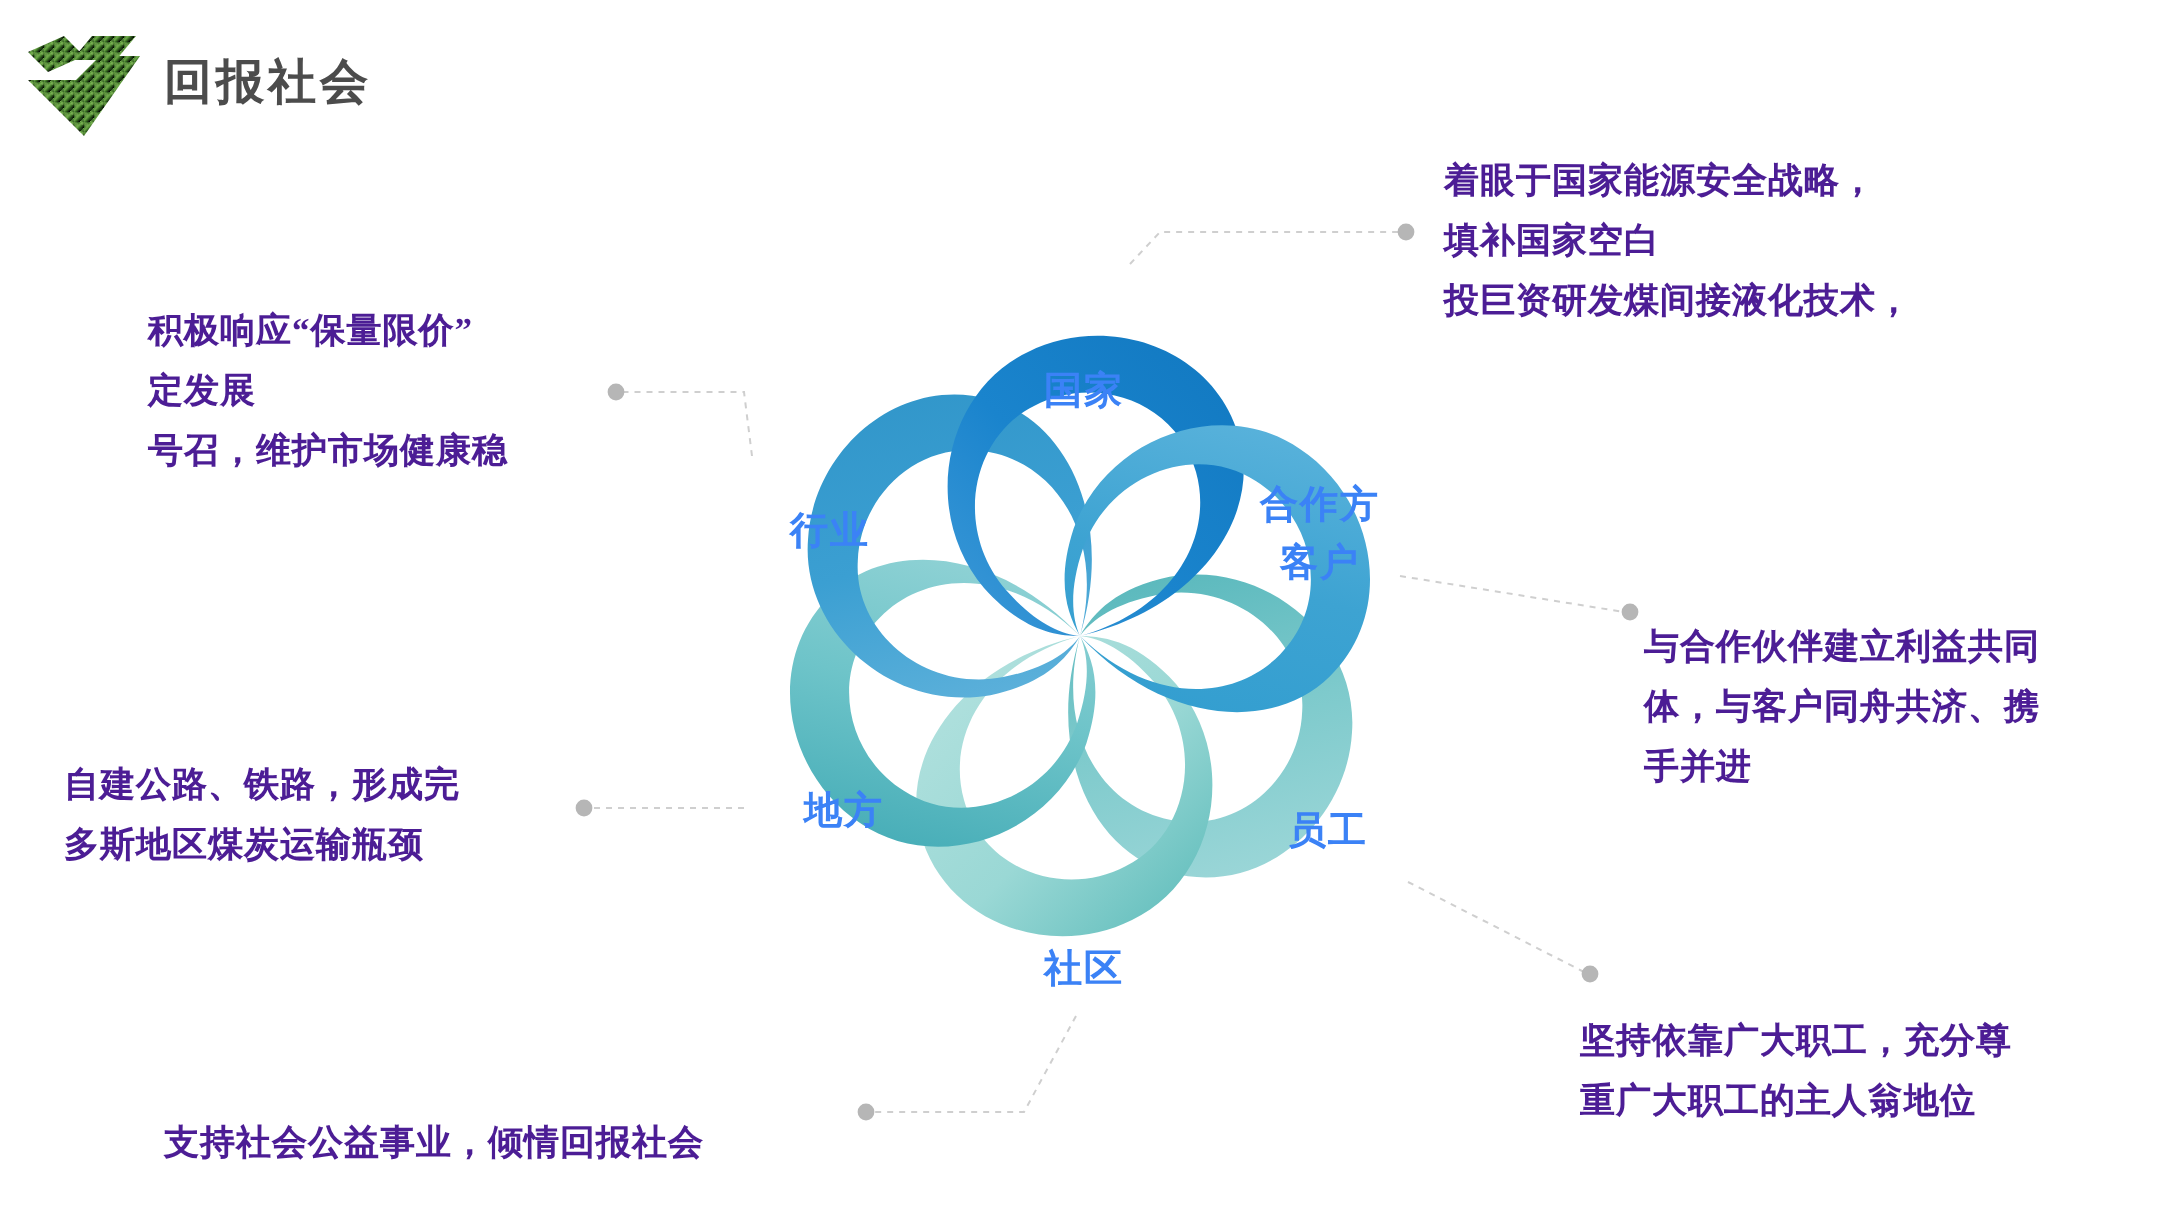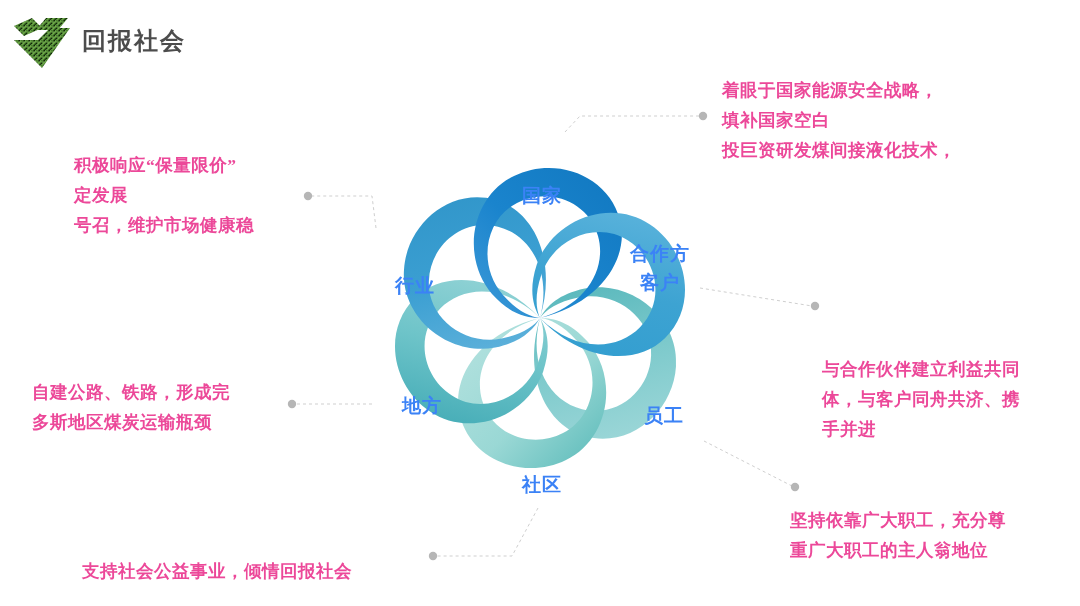--- a/index.html
+++ b/index.html
@@ -70,32 +70,32 @@
     position: absolute;
     left: 0; top: 0;
     width: 1080px;
     height: 606px;
     pointer-events: none;
   }
 
   
   .callout {
     position: absolute;
-    color: #ec4899;
+    color: #4c1d95;
     font-size: 17.5px;
     font-weight: bold;
     line-height: 1.72;
     letter-spacing: 0.5px;
   }
   .callout.right { text-align: left; }
   .callout.left  { text-align: left; font-family: Liberation Serif, serif; }
 
   #callout-country  { left: 722px; top: 75px;  width: 330px; }
   #callout-industry { left: 74px;  top: 150px; width: 232px; }
-  #callout-partner  { left: 822px; top: 308px; width: 240px; margin-top: 46px; }
+  #callout-partner  { left: 822px; top: 308px; width: 240px; }
   #callout-local    { left: 32px;  top: 377px; width: 262px; }
   #callout-employee { left: 790px; top: 505px; width: 268px; }
   #callout-community{ left: 82px;  top: 556px; width: 360px; }
 </style>
 </head>
 <body>
 
 <div id="stage">
 
   <div id="header">
@@ -242,21 +242,21 @@
       <div>合作方</div>
       <div>客户</div>
     </div>
 
     <div class="petal-label" style="left:334px; top:308px;">员工</div>
 
     <div class="petal-label" style="left:212px; top:377px;">社区</div>
 
     <div class="petal-label" style="left:92px; top:298px;">地方</div>
 
-    <div class="petal-label" style="left:85px; top:158px;margin-top:20px;">行业</div>
+    <div class="petal-label" style="left:85px; top:158px;">行业</div>
   </div>
 
   <div id="callout-country" class="callout right">
     <div>着眼于国家能源安全战略，</div>
     <div>填补国家空白</div>
     <div>投巨资研发煤间接液化技术，</div>
   </div>
 
   <div id="callout-industry" class="callout left">
     <div>积极响应“保量限价”</div>

